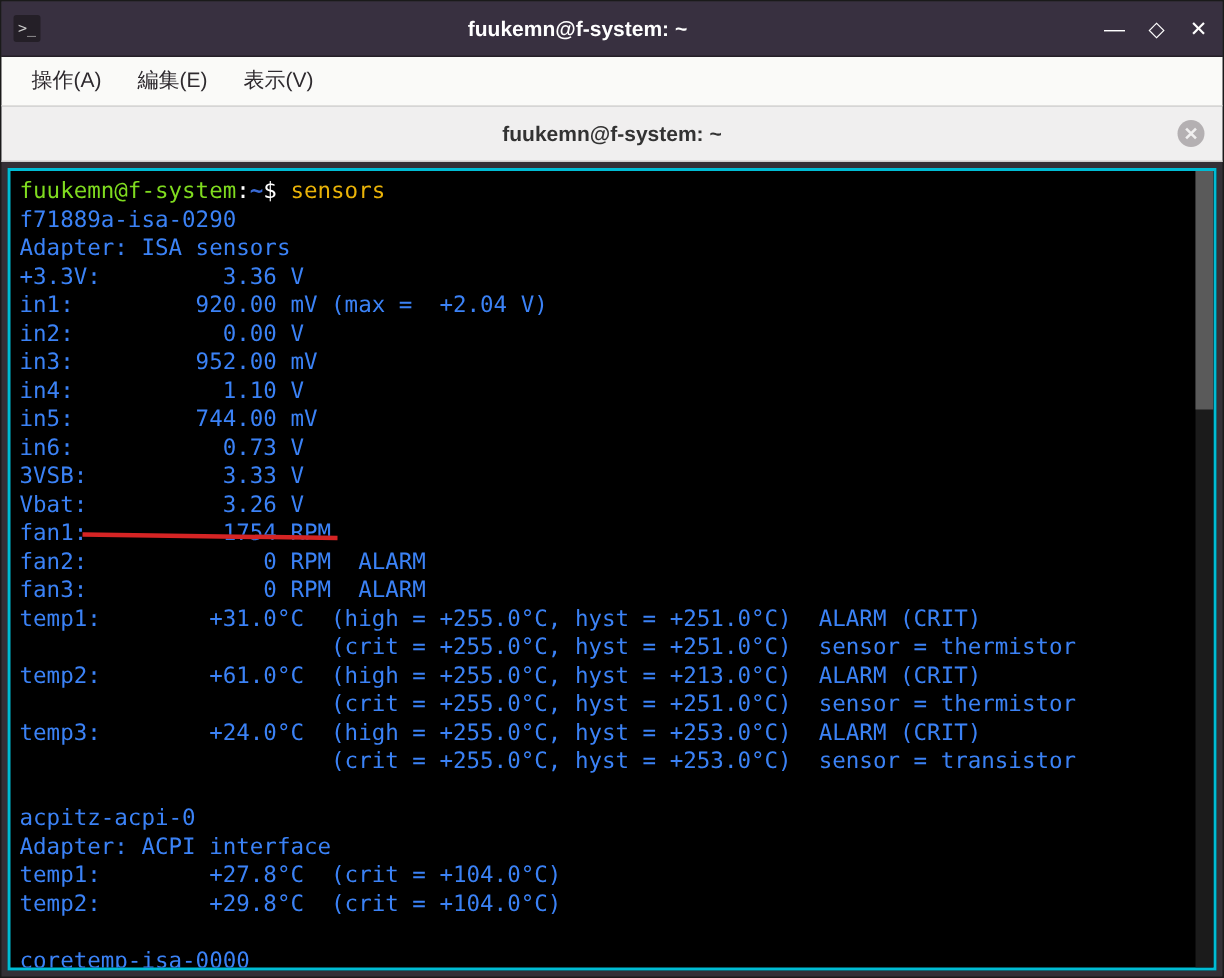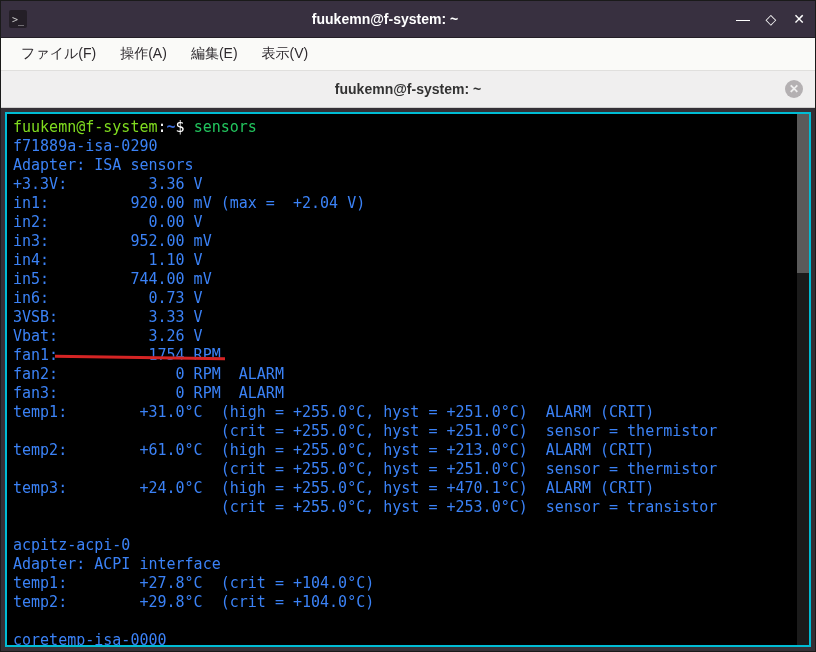--- a/index.html
+++ b/index.html
@@ -134,21 +134,21 @@
     background: #5a5a5a;
     width: 100%;
     position: absolute;
     top: 0;
     height: 30%;
   }
   .p-user { color: #7fdb1f; font-weight: normal; }
   .p-colon { color: #ffffff; }
   .p-path { color: #3a6bd6; font-weight: bold; }
   .p-dollar { color: #ffffff; }
-  .cmd { color: #22c55e; }
+  .cmd { color: #eab308; }
   .out { color: #3b82f6; }
   .underline-red {
     position: absolute;
     left: 48px;
     top: calc(19px * 13 - 5px);
     width: 170px;
     height: 3px;
     background: #d52424;
     transform: rotate(0.8deg);
     box-shadow: 0 0 1px rgba(0,0,0,0.5);
@@ -163,21 +163,20 @@
     <div class="app-icon">&gt;_</div>
     <div class="title">fuukemn@f-system: ~</div>
     <div class="win-controls">
       <span>—</span>
       <span>◇</span>
       <span>✕</span>
     </div>
   </div>
 
   <div class="menubar">
-    <div class="menu-item">ファイル(F)</div>
     <div class="menu-item">操作(A)</div>
     <div class="menu-item">編集(E)</div>
     <div class="menu-item">表示(V)</div>
   </div>
 
   <div class="tabbar">
     <div class="tab">
       <span>fuukemn@f-system: ~</span>
       <span class="close">✕</span>
     </div>
@@ -195,21 +194,21 @@
 <span class="out"><span>in6:  </span><span>         0.73 V</span></span>
 <span class="out"><span>3VSB: </span><span>         3.33 V</span></span>
 <span class="out"><span>Vbat: </span><span>         3.26 V</span></span>
 <span class="out"><span>fan1: </span><span>         1754 RPM</span></span>
 <span class="out"><span>fan2: </span><span>            0 RPM  ALARM</span></span>
 <span class="out"><span>fan3: </span><span>            0 RPM  ALARM</span></span>
 <span class="out">temp1:        +31.0°C  (high = +255.0°C, hyst = +251.0°C)  ALARM (CRIT)</span>
 <span class="out">                       (crit = +255.0°C, hyst = +251.0°C)  sensor = thermistor</span>
 <span class="out">temp2:        +61.0°C  (high = +255.0°C, hyst = +213.0°C)  ALARM (CRIT)</span>
 <span class="out">                       (crit = +255.0°C, hyst = +251.0°C)  sensor = thermistor</span>
-<span class="out">temp3:        +24.0°C  (high = +255.0°C, hyst = +470.1°C)  ALARM (CRIT)</span>
+<span class="out">temp3:        +24.0°C  (high = +255.0°C, hyst = +253.0°C)  ALARM (CRIT)</span>
 <span class="out">                       (crit = +255.0°C, hyst = +253.0°C)  sensor = transistor</span>
 <span class="out"></span>
 <span class="out">acpitz-acpi-0</span>
 <span class="out">Adapter: ACPI interface</span>
 <span class="out">temp1:        +27.8°C  (crit = +104.0°C)</span>
 <span class="out">temp2:        +29.8°C  (crit = +104.0°C)</span>
 <span class="out"></span>
 <span class="out">coretemp-isa-0000</span>
 <div class="underline-red"></div>
 <div class="scrollbar"><div class="thumb"></div></div>

